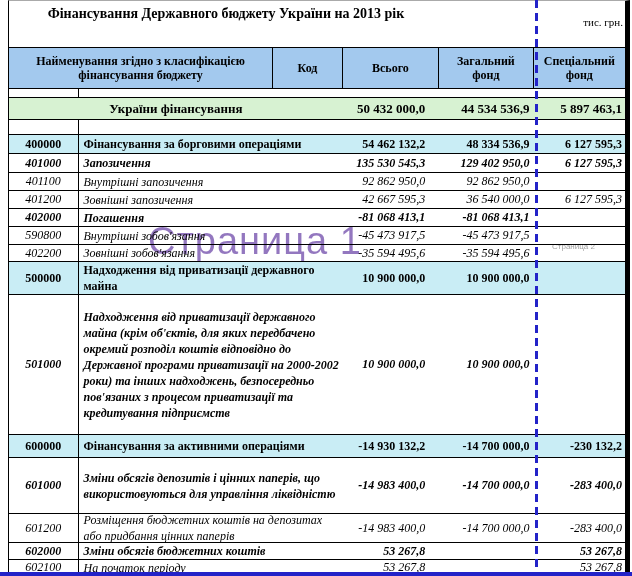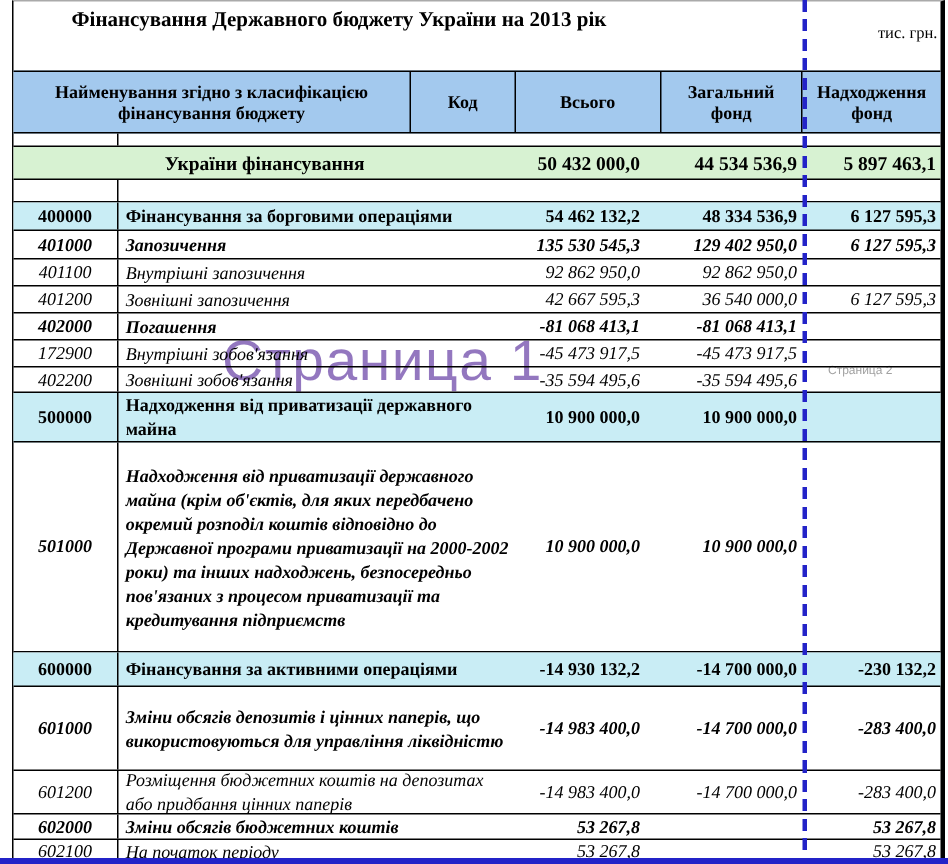--- a/index.html
+++ b/index.html
@@ -12,21 +12,21 @@
     font-family:"Liberation Sans", sans-serif;font-size:38px;color:#4c1d95;opacity:.6;
     white-space:nowrap;letter-spacing:1px;
   }
   .watermark-small{
     position:absolute;left:552px;top:242px;z-index:0;
     font-family:"Liberation Sans", sans-serif;font-size:8px;color:#8a8a8a;opacity:.8;
     white-space:nowrap;
   }
   .sheet{
     position:absolute;left:8px;top:0;width:622px;height:576px;box-sizing:border-box;
-    border-left:1px solid #000;border-right:3px solid #000000;border-top:1px solid #aaa;
+    border-left:1px solid #000;border-right:5px solid #000000;border-top:1px solid #aaa;
   }
   .title-area{position:relative;height:46px;}
   .title{
     position:absolute;left:0;top:5px;width:434px;text-align:center;
     font-weight:bold;font-size:14px;
   }
   .units{position:absolute;right:2px;top:15px;font-size:11px;}
   .hrow{
     display:flex;height:42px;box-sizing:border-box;background:#a3c9ee;
     border-top:1px solid #000;border-bottom:1px solid #000;
@@ -77,21 +77,21 @@
   <div class="title-area">
     <div class="title">Фінансування Державного бюджету України на 2013 рік</div>
     <div class="units">тис. грн.</div>
   </div>
 
   <div class="hrow">
     <div class="hcell w-name">Найменування згідно з класифікацією фінансування бюджету</div>
     <div class="hcell w-code">Код</div>
     <div class="hcell w-total">Всього</div>
     <div class="hcell w-general">Загальний фонд</div>
-    <div class="hcell w-special">Надходження фонд</div>
+    <div class="hcell w-special">Спеціальний фонд</div>
   </div>
 
   <div class="row spacer" style="height:9px">
     <div class="c code w-code"></div>
     <div class="c w-name"></div>
       <div class="c w-total"></div>
       <div class="c w-general"></div>
       <div class="c w-special"></div>
   </div>
 
@@ -144,21 +144,21 @@
 
   <div class="row lvl-sub1" style="height:18px">
     <div class="c code w-code">402000</div>
     <div class="c name w-name">Погашення</div>
     <div class="c num w-total">-81 068 413,1</div>
     <div class="c num w-general">-81 068 413,1</div>
     <div class="c num w-special"></div>
   </div>
 
   <div class="row lvl-sub2" style="height:18px">
-    <div class="c code w-code">172900</div>
+    <div class="c code w-code">590800</div>
     <div class="c name w-name">Внутрішні зобов'язання</div>
     <div class="c num w-total">-45 473 917,5</div>
     <div class="c num w-general">-45 473 917,5</div>
     <div class="c num w-special"></div>
   </div>
 
   <div class="row lvl-sub2" style="height:17px">
     <div class="c code w-code">402200</div>
     <div class="c name w-name">Зовнішні зобов'язання</div>
     <div class="c num w-total">-35 594 495,6</div>

